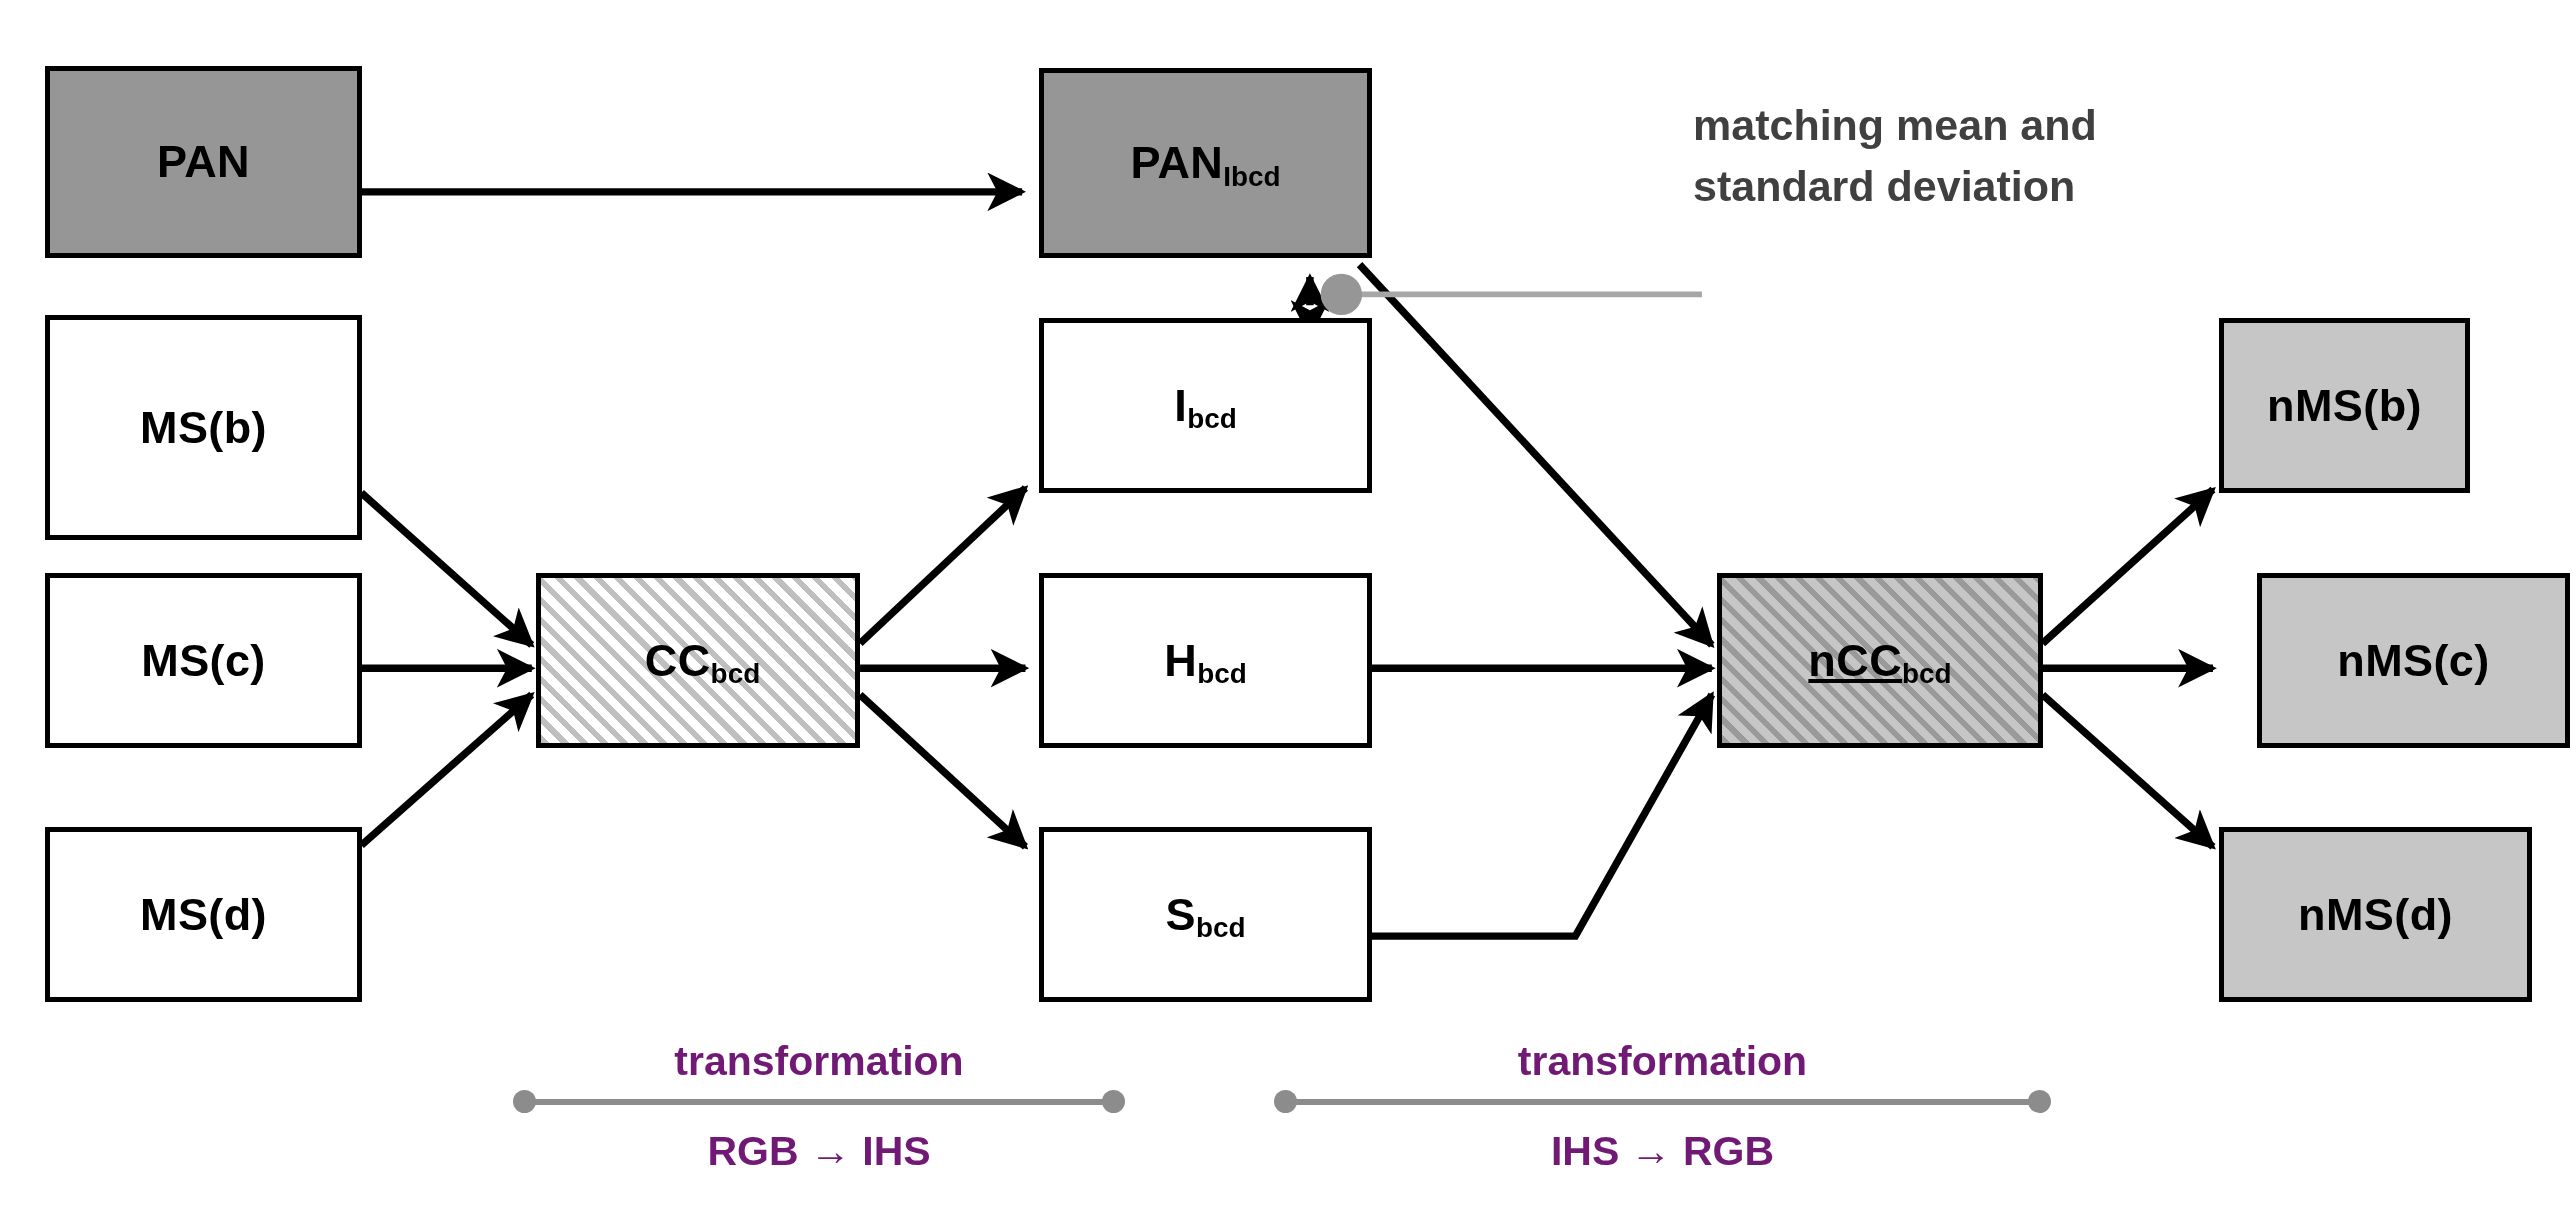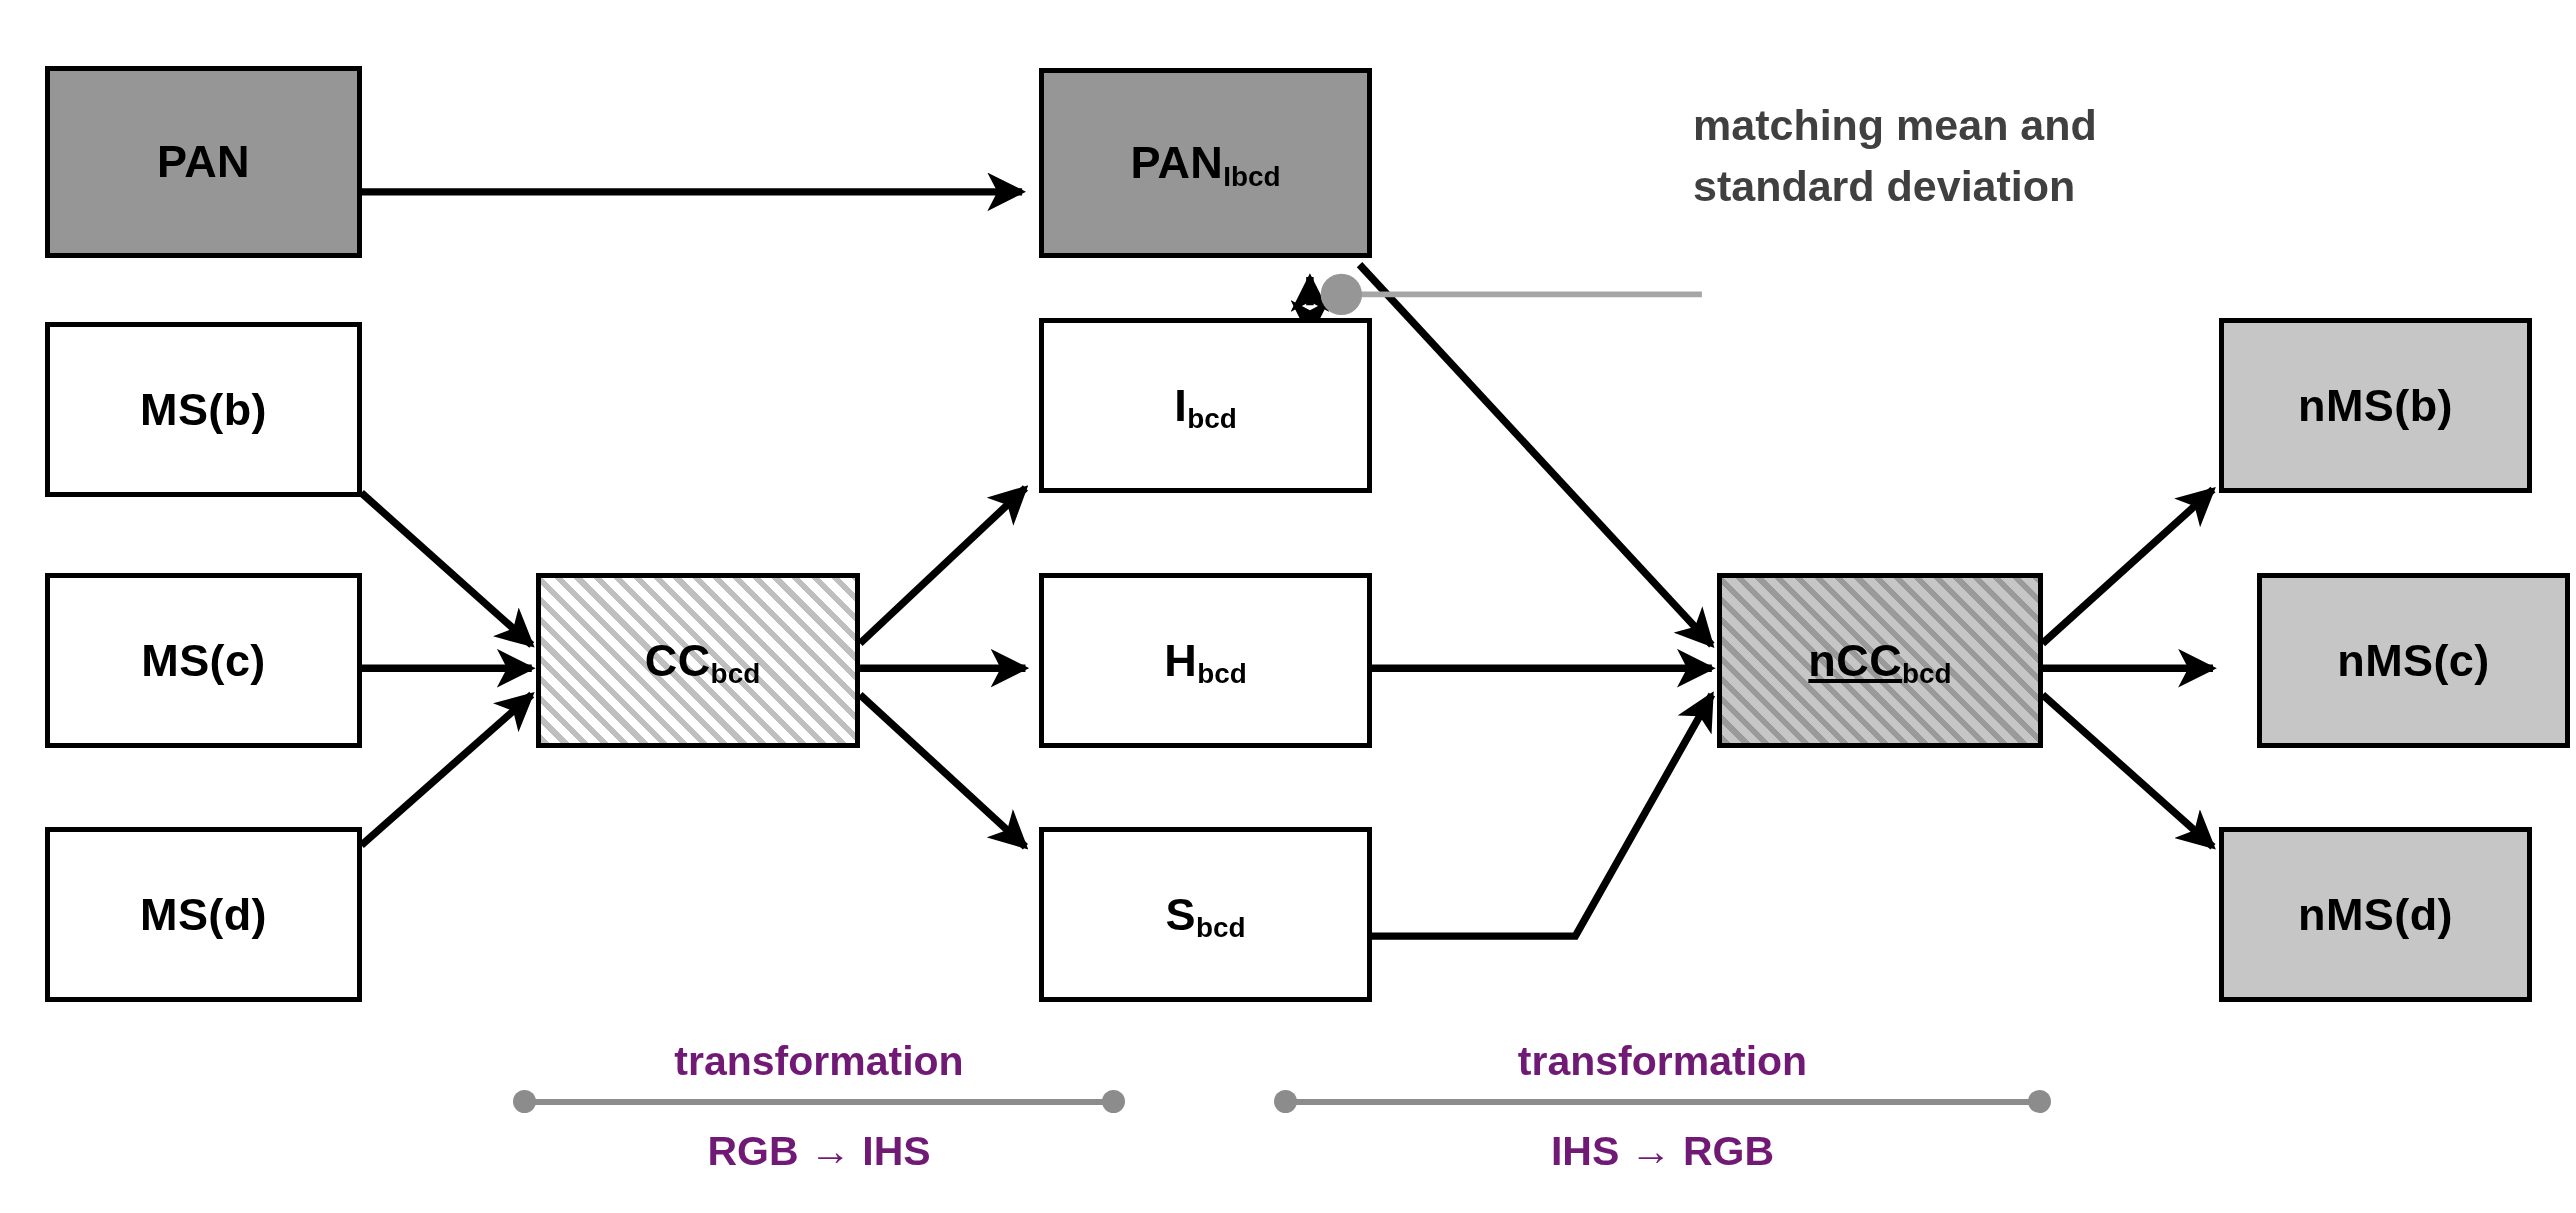--- a/index.html
+++ b/index.html
@@ -139,21 +139,21 @@
     <line x1="2470" y1="840" x2="2676" y2="1024" stroke="#000" stroke-width="9" marker-end="url(#ah)"></line>
 
     <line x1="1625" y1="356" x2="2058" y2="356" stroke="#a6a6a6" stroke-width="7"></line>
     <circle cx="1622" cy="356" r="25" fill="#969696"></circle>
   </svg>
 
   <div class="node fill-dark" style="left:45px; top:66px; width:317px; height:192px;">
     <span class="lbl"><span>PAN</span></span>
   </div>
 
-  <div class="node fill-white" style="left:45px; top:322px; width:317px; height:175px;">
+  <div class="node fill-white" style="left:45px; top:315px; width:317px; height:225px;">
     <span class="lbl"><span>MS(b)</span></span>
   </div>
 
   <div class="node fill-white" style="left:45px; top:573px; width:317px; height:175px;">
     <span class="lbl"><span>MS(c)</span></span>
   </div>
 
   <div class="node fill-white" style="left:45px; top:827px; width:317px; height:175px;">
     <span class="lbl"><span>MS(d)</span></span>
   </div>
@@ -175,21 +175,21 @@
   </div>
 
   <div class="node fill-white" style="left:1039px; top:573px; width:333px; height:175px;">
     <span class="lbl"><span>H</span><sub>bcd</sub></span>
   </div>
 
   <div class="node fill-hatch-dark" style="left:1717px; top:573px; width:326px; height:175px;text-decoration:underline;">
     <span class="lbl"><span>nCC</span><sub>bcd</sub></span>
   </div>
 
-  <div class="node fill-light" style="left:2219px; top:318px; width:313px; height:175px;">
+  <div class="node fill-light" style="left:2219px; top:318px; width:251px; height:175px;">
     <span class="lbl"><span>nMS(b)</span></span>
   </div>
 
   <div class="node fill-light" style="left:2219px; top:573px; width:313px; height:175px;margin-left:38px;">
     <span class="lbl"><span>nMS(c)</span></span>
   </div>
 
   <div class="node fill-light" style="left:2219px; top:827px; width:313px; height:175px;">
     <span class="lbl"><span>nMS(d)</span></span>
   </div>

